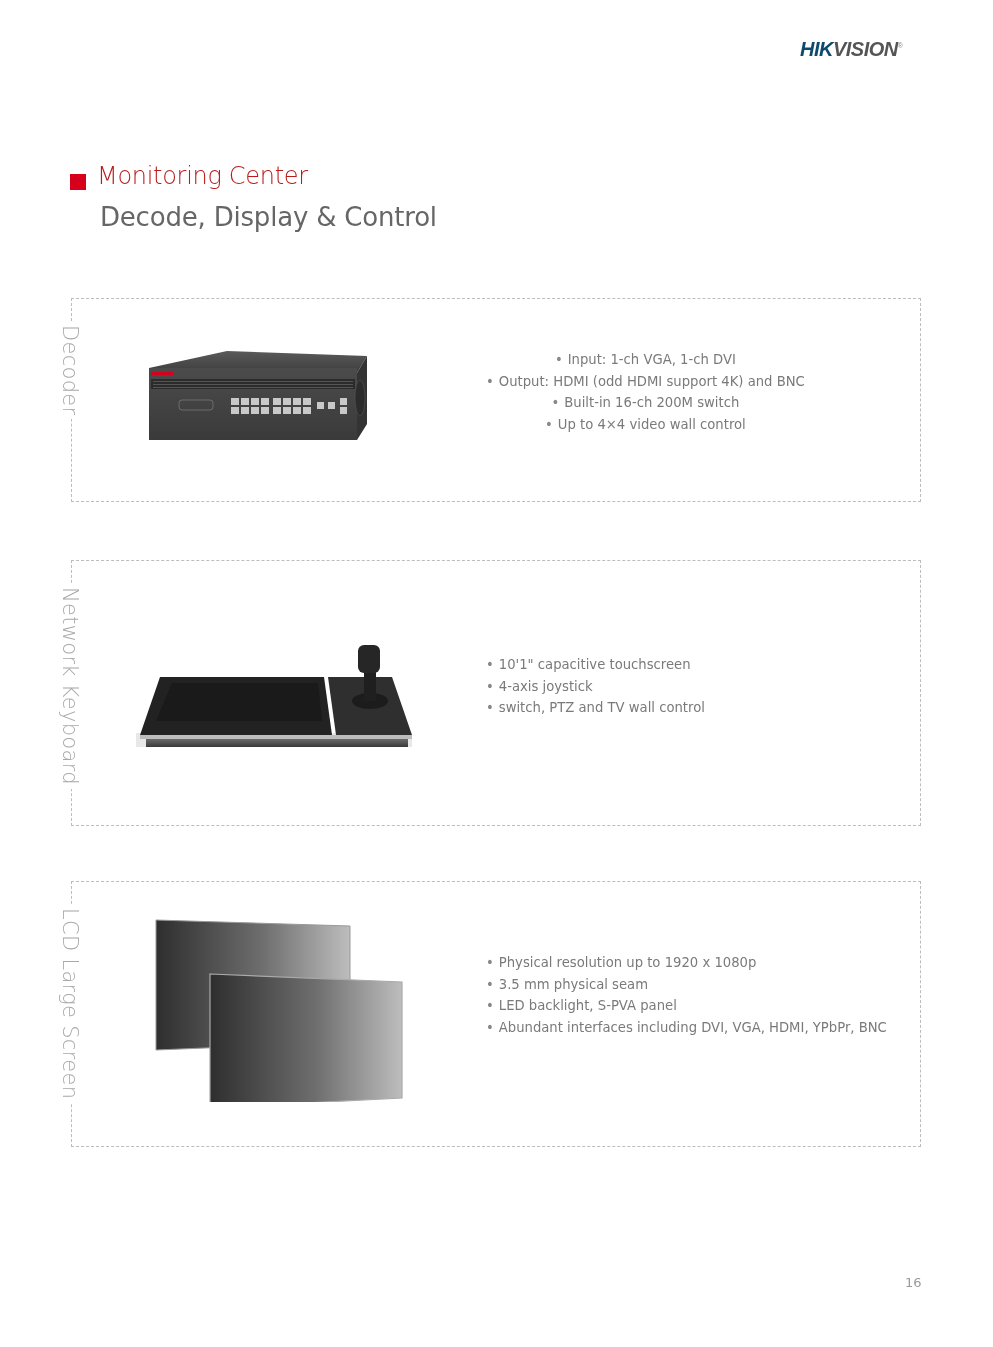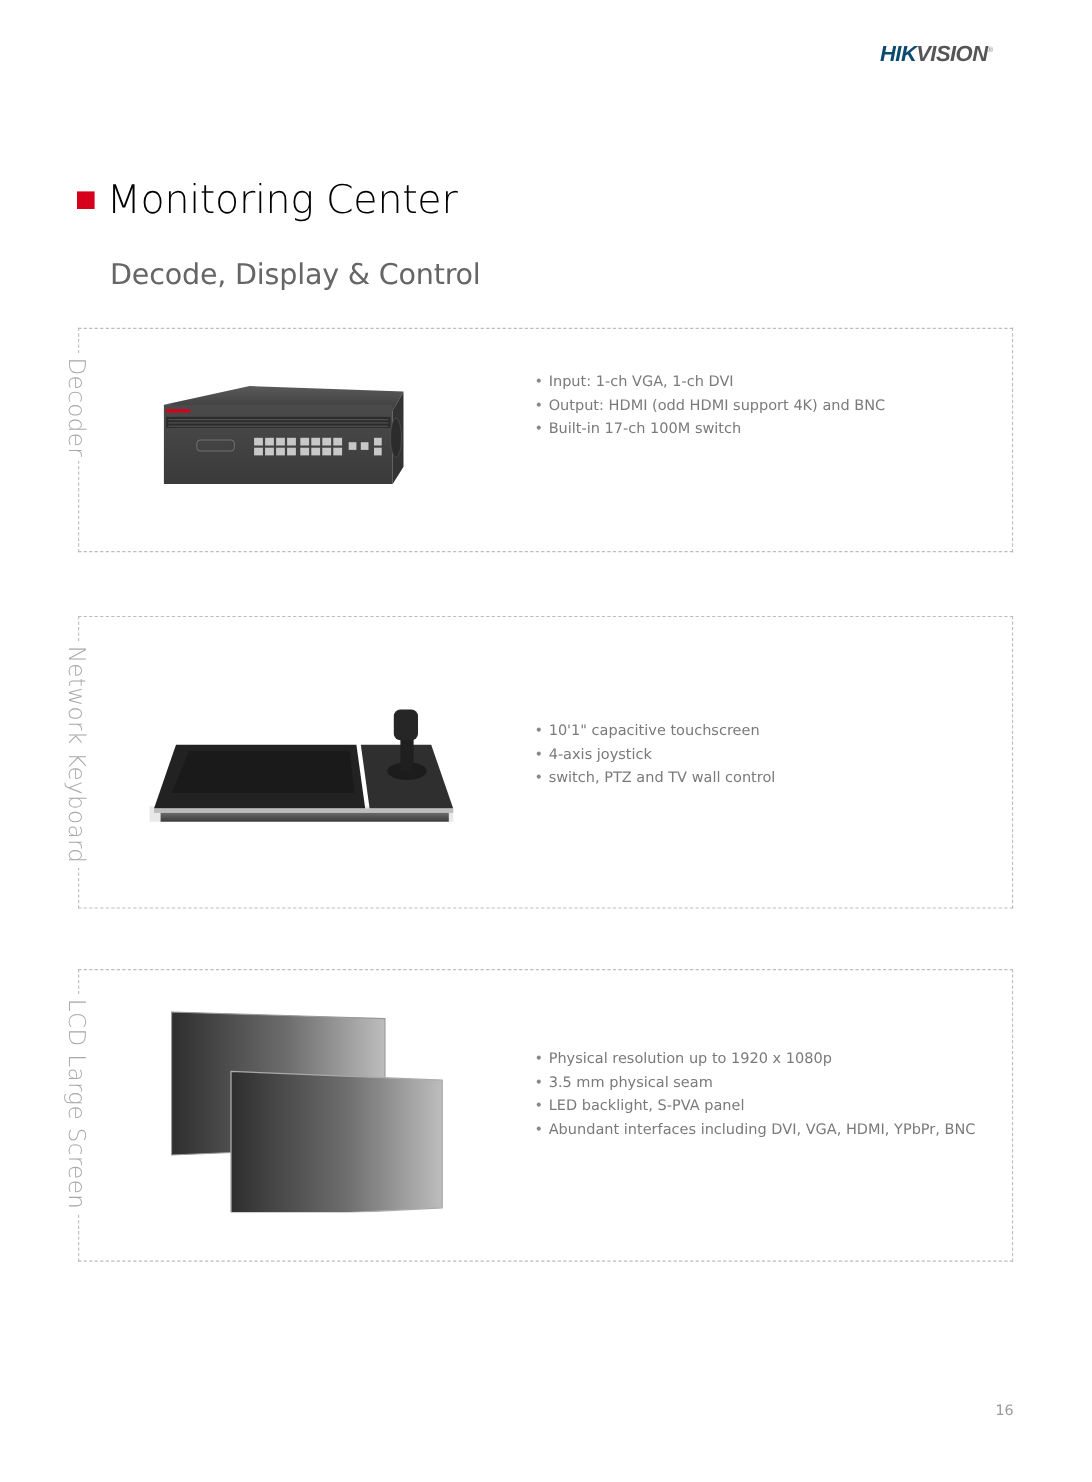--- a/index.html
+++ b/index.html
@@ -5,23 +5,23 @@
   html, body { margin:0; padding:0; background:#ffffff; }
   body { width:993px; height:1347px; position:relative; overflow:hidden;
          font-family:"DejaVu Sans", sans-serif; color:#6b6b6b; }
   .logo { position:absolute; left:800px; top:38px; font-family:"Liberation Sans", sans-serif;
           font-weight:bold; font-style:italic; font-size:20px; letter-spacing:-0.5px; }
   .logo .hik { color:#0c4a6e; }
   .logo .vision { color:#555555; }
   .logo sup { font-size:7px; color:#888; font-style:normal; font-weight:normal; }
   .title-block { position:absolute; left:70px; top:162px; }
   .red-square { position:absolute; left:0; top:12px; width:16px; height:16px; background:#d6001c; }
-  .title { position:absolute; left:27px; top:0; font-family:"DejaVu Sans", sans-serif; font-size:36px;
-           color:#000000; white-space:nowrap; font-weight:300; letter-spacing:-0.3px; }
-  .subtitle { position:absolute; left:30px; top:40px; font-size:26px; color:#666; white-space:nowrap; letter-spacing:-0.2px;margin-top:33px; }
+  .title { position:absolute; left:27px; top:0; font-family:"DejaVu Sans", sans-serif; font-size:24px;
+           color:#b91c1c; white-space:nowrap; font-weight:300; letter-spacing:-0.3px; }
+  .subtitle { position:absolute; left:30px; top:40px; font-size:26px; color:#666; white-space:nowrap; letter-spacing:-0.2px; }
 
   .section { position:absolute; left:71px; width:850px; border:1px dashed #bdbdbd; box-sizing:border-box; }
   .side-label { position:absolute; left:-14px; top:22px; writing-mode:vertical-rl;
                 font-family:"DejaVu Sans", sans-serif; font-size:21px; color:#a8a8a8; background:#fff;
                 padding:4px 0; font-weight:300; letter-spacing:0.3px; }
   .features { position:absolute; left:414px; list-style:none; margin:0; padding:0; }
   .features li { font-size:13.2px; line-height:21.6px; color:#7a7a7a; white-space:nowrap; }
   .features li::before { content:"\2022"; margin-right:5px; color:#888; }
   .page-num { position:absolute; left:905px; top:1275px; font-size:13px; color:#9a9a9a;text-align:center; }
 
@@ -87,24 +87,25 @@
         <rect x="146" y="61" width="8" height="7"></rect>
         <rect x="156" y="61" width="8" height="7"></rect>
       <rect x="170" y="56" width="7" height="7"></rect>
         <rect x="181" y="56" width="7" height="7"></rect>
         <rect x="193" y="52" width="7" height="7"></rect>
         <rect x="193" y="61" width="7" height="7"></rect>
     </g>
     <circle cx="215" cy="48" r="0" fill="none"></circle>
     <ellipse cx="213" cy="52" rx="5" ry="18" fill="#2c2c2c" stroke="#555" stroke-width="0.6"></ellipse>
   </svg>
-  <ul class="features" style="top:38px;">
+  <ul class="features" style="top:50px;text-align:center;">
     <li>Input: 1-ch VGA, 1-ch DVI</li>
     <li>Output:  HDMI (odd HDMI support 4K) and BNC</li>
-    <li>Built-in 17-ch 100M switch</li>
+    <li>Built-in 16-ch 200M switch</li>
+    <li>Up to 4×4 video wall control</li>
   </ul>
 </div>
 
 <div class="section" style="top:560px;height:266px;">
   <div class="side-label">Network Keyboard</div>
   <svg class="kbd" viewBox="0 0 280 120">
     <defs>
       <linearGradient id="kbase" x1="0" y1="0" x2="0" y2="1">
           <stop offset="0" stop-color="#6a6a6a"></stop>
           <stop offset="1" stop-color="#3a3a3a"></stop>

